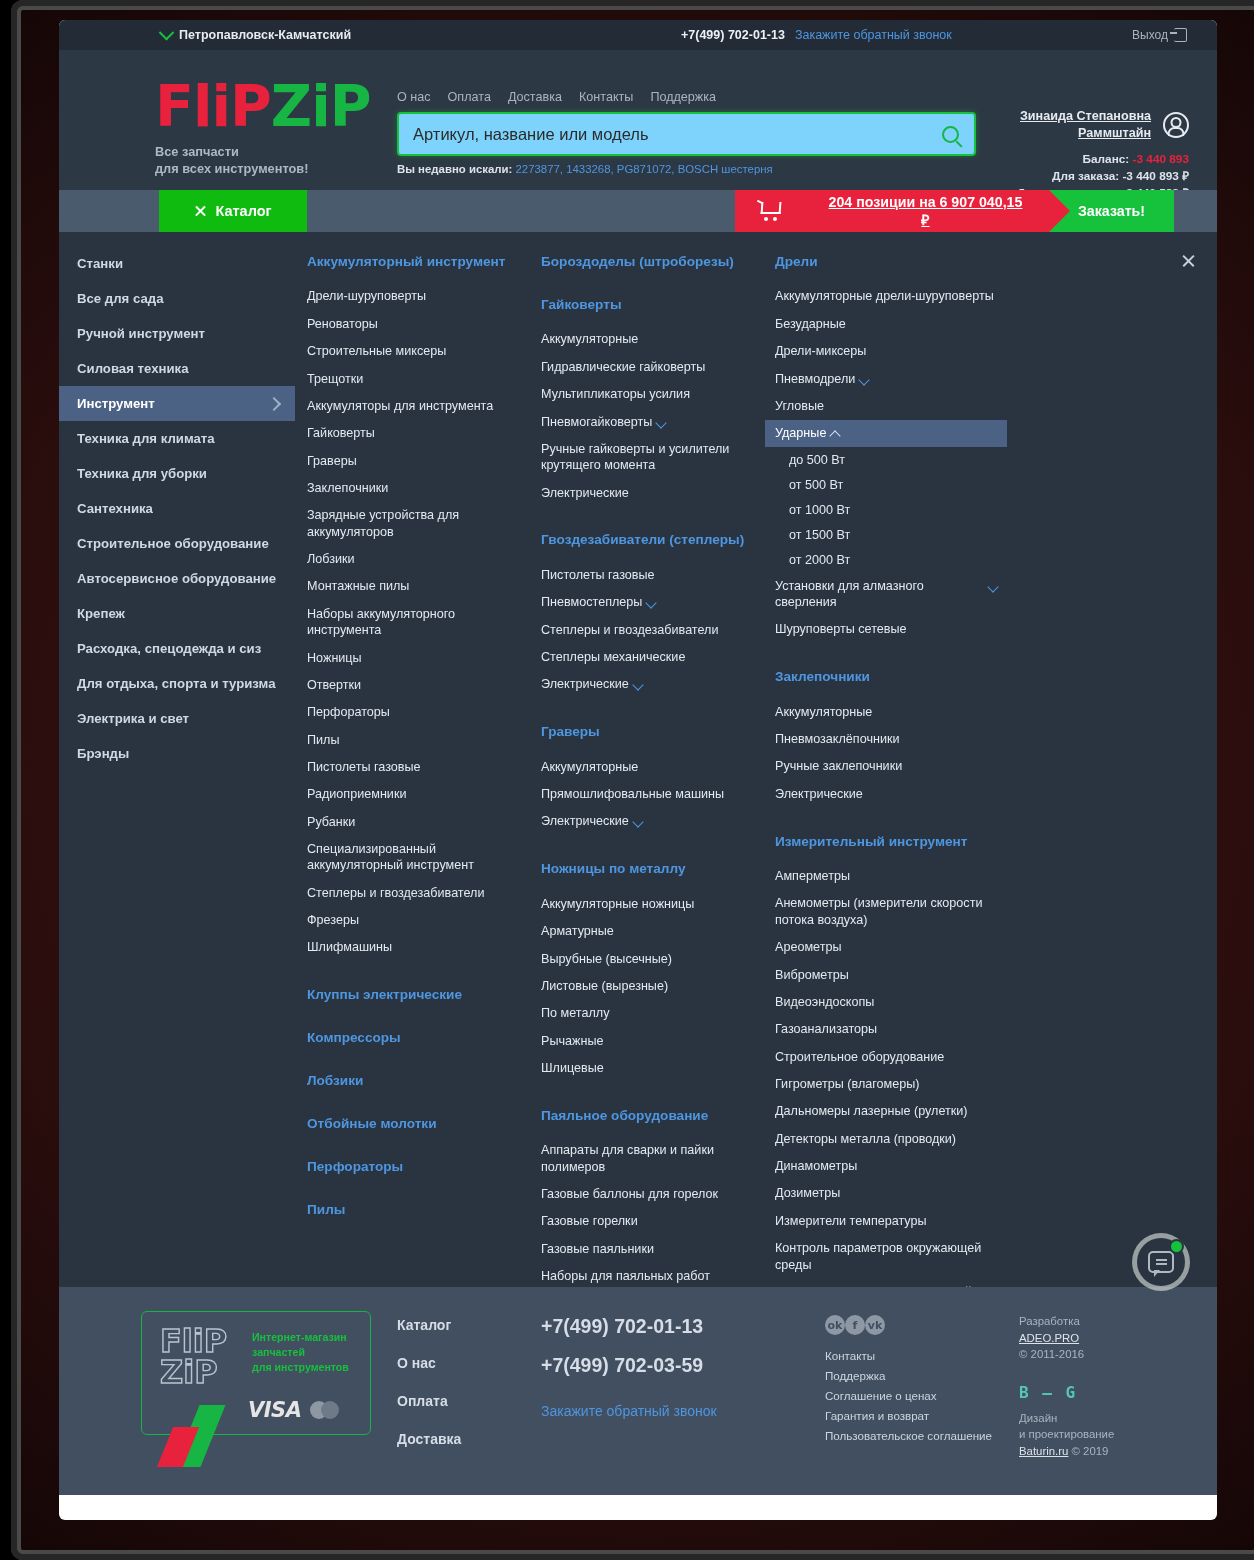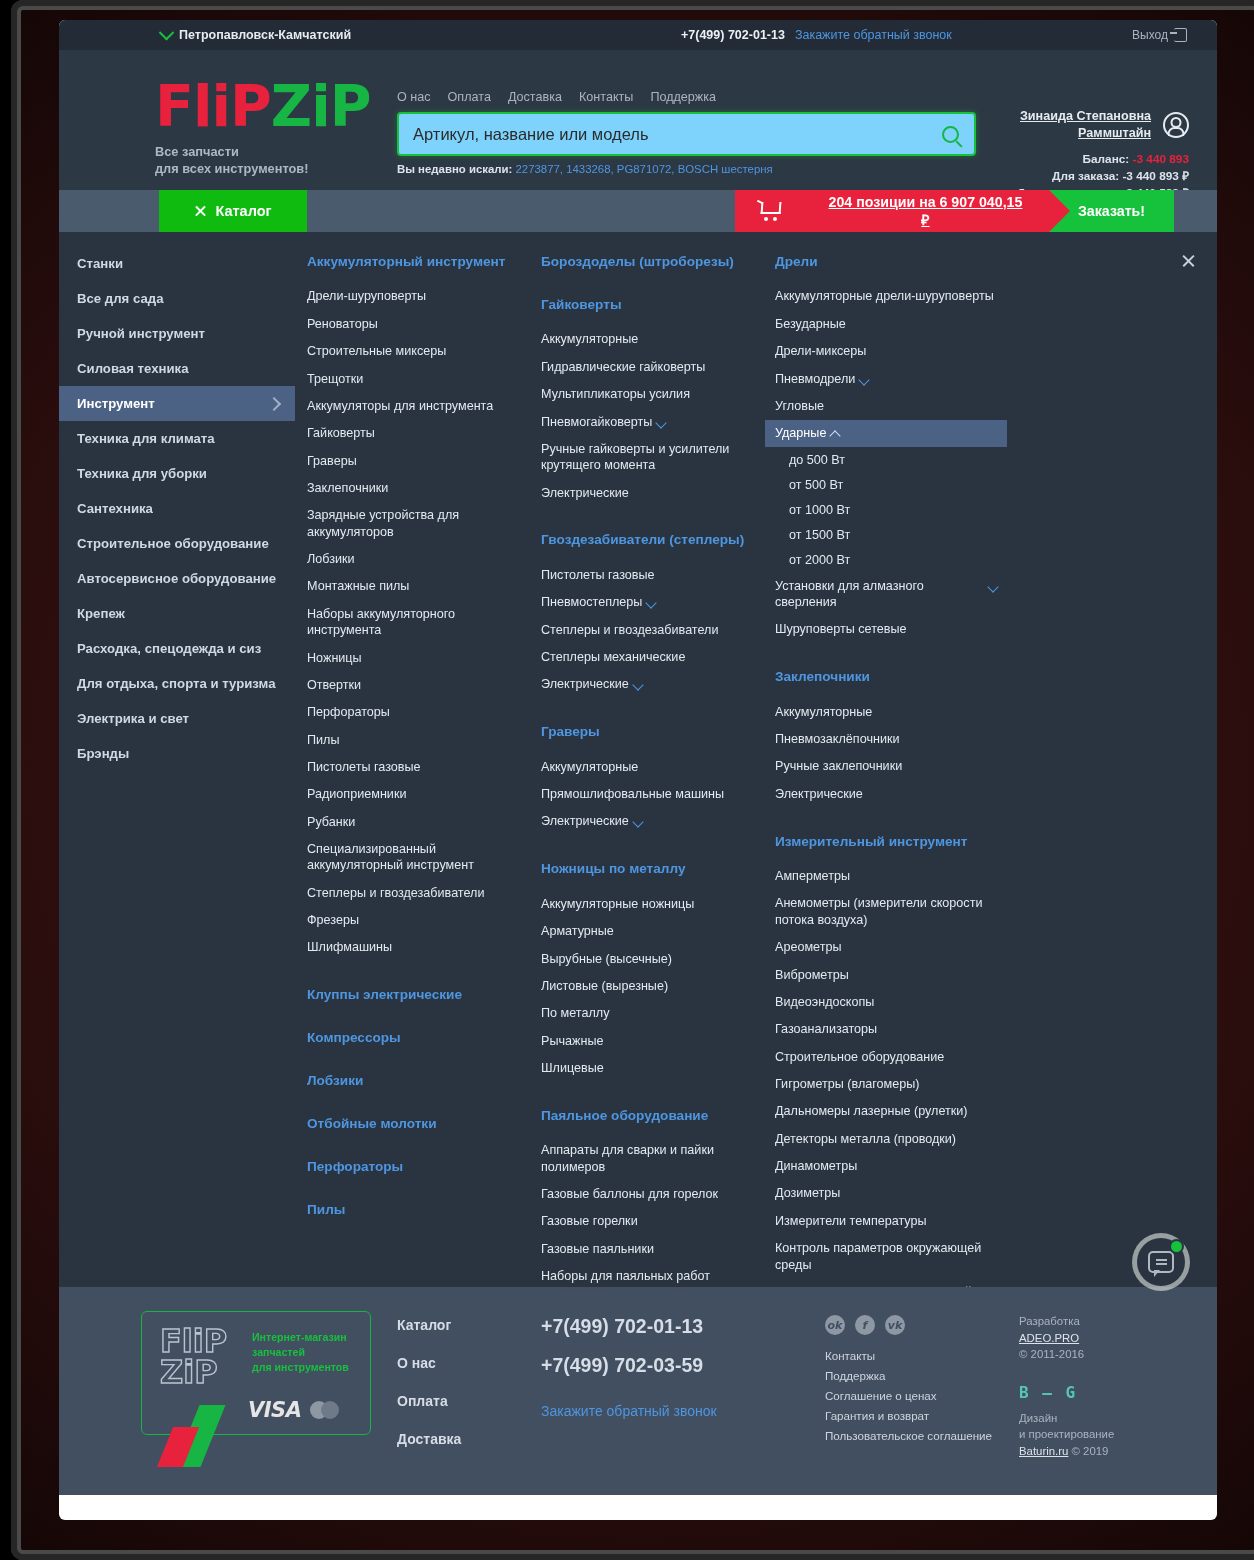--- a/index.html
+++ b/index.html
@@ -126,21 +126,21 @@
   .mc i:nth-child(1){left:0;} .mc i:nth-child(2){left:11px;background:#6f7a88;}
   .ribbon{position:absolute;left:128px;top:118px;width:26px;height:62px;transform:skewX(-22deg);background:#16b544;}
   .ribbon2{position:absolute;left:106px;top:140px;width:26px;height:40px;transform:skewX(-22deg);background:#e8213c;}
 
   .fcol-links{position:absolute;left:338px;top:30px;}
   .fcol-links div{color:#d6dde6;font-size:14px;font-weight:700;margin-bottom:22px;cursor:pointer;}
   .fphones{position:absolute;left:482px;top:28px;}
   .fphones .p{color:#d6dde6;font-size:19.5px;font-weight:700;margin-bottom:16px;}
   .fphones .cb{color:#4e96e0;font-size:14px;margin-top:26px;cursor:pointer;}
 
-  .fsocial{position:absolute;left:766px;top:28px;display:flex;gap:10px;font-style:italic;}
+  .fsocial{position:absolute;left:766px;top:28px;display:flex;}
   .soc{width:20px;height:20px;border-radius:50%;background:#8e98a5;color:#414f60;font-size:11px;font-weight:800;
     display:flex;align-items:center;justify-content:center;cursor:pointer;font-family:"DejaVu Sans",sans-serif;}
   .flinks2{position:absolute;left:766px;top:62px;}
   .flinks2 div{color:#cdd5de;font-size:11.6px;margin-bottom:7px;cursor:pointer;}
 
   .fdev{position:absolute;left:960px;top:26px;color:#aab4c0;font-size:11.4px;line-height:1.45;}
   .fdev a{color:#dde3ea;text-decoration:underline;cursor:pointer;}
   .fdev .bg{color:#55c7b8;font-size:16px;font-weight:700;letter-spacing:2px;margin:18px 0 6px;font-family:"DejaVu Sans Mono",monospace;}
 
   

